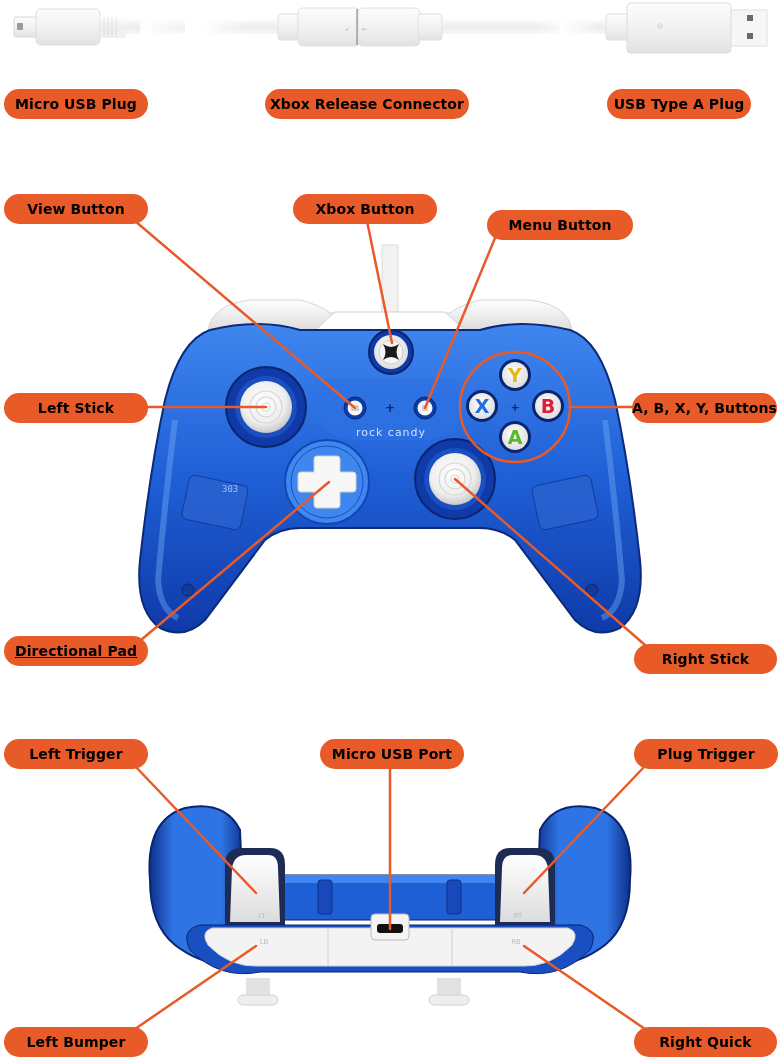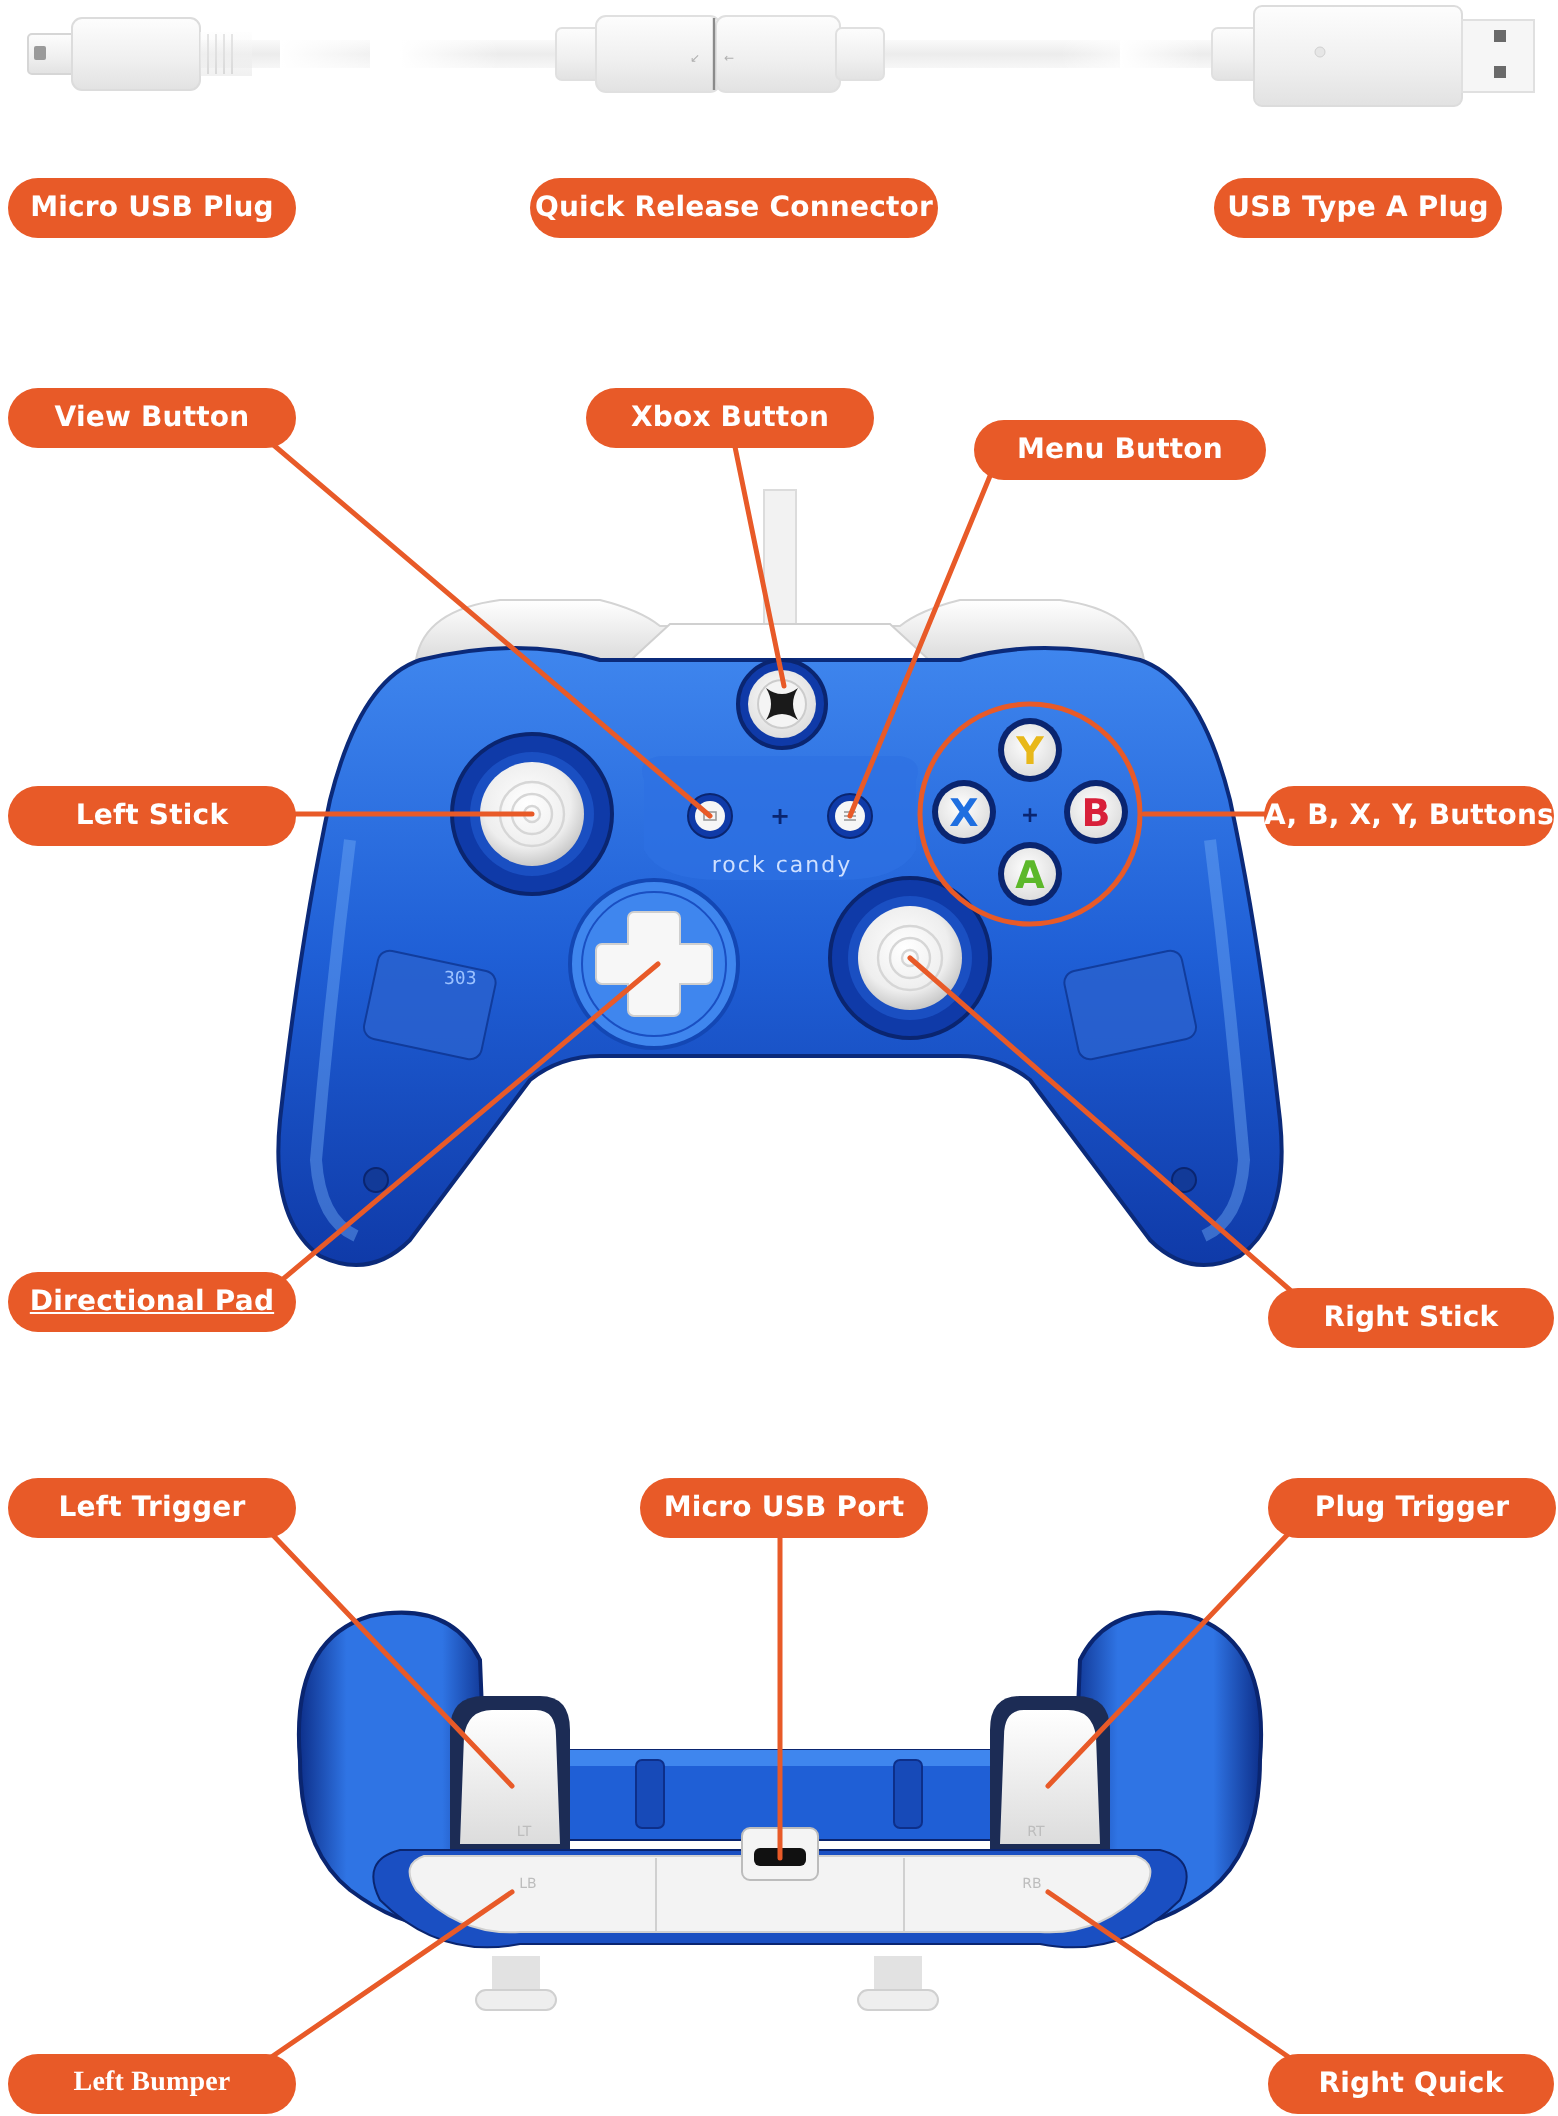--- a/index.html
+++ b/index.html
@@ -1,21 +1,21 @@
 <!DOCTYPE html>
 <html><head>
 <meta charset="utf-8">
 <style>
   html, body { margin: 0; padding: 0; background: #ffffff; }
   body { width: 779px; height: 1058px; position: relative; overflow: hidden;
          font-family: "DejaVu Sans", "Liberation Sans", sans-serif; }
   .stage { position: absolute; left: 0; top: 0; width: 779px; height: 1058px; }
   svg.art { position: absolute; left: 0; top: 0; }
   .pill { position: absolute; height: 30px; line-height: 30px; border-radius: 15px;
-          background: #e85a28; color: #ffffff; font-weight: bold; font-size: 14px;
+          background: #e85a28; color: #000000; font-weight: bold; font-size: 14px;
           text-align: center; white-space: nowrap; box-sizing: border-box;
           letter-spacing: 0.1px; }
 </style>
 </head>
 <body>
 
 <div class="stage">
 
   <svg class="art" width="779" height="1058" viewBox="0 0 779 1058">
     <defs>
@@ -227,28 +227,28 @@
         <line x1="135" y1="766" x2="256" y2="893"></line>
         <line x1="390" y1="766" x2="390" y2="929"></line>
         <line x1="645" y1="766" x2="524" y2="893"></line>
         <line x1="135" y1="1029" x2="256" y2="946"></line>
         <line x1="645" y1="1029" x2="524" y2="946"></line>
       </g>
   </svg>
 
   <div id="pill-layer">
       <div class="pill" style="left: 4px; top: 89px; width: 144px;">Micro USB Plug</div>
-      <div class="pill" style="left: 265px; top: 89px; width: 204px;">Quick Release Connector</div>
+      <div class="pill" style="left: 265px; top: 89px; width: 204px;">Xbox Release Connector</div>
       <div class="pill" style="left: 607px; top: 89px; width: 144px;">USB Type A Plug</div>
       <div class="pill" style="left: 4px; top: 194px; width: 144px;">View Button</div>
       <div class="pill" style="left: 293px; top: 194px; width: 144px;">Xbox Button</div>
       <div class="pill" style="left: 487px; top: 194px; width: 146px; margin-top: 16px;">Menu Button</div>
       <div class="pill" style="left: 4px; top: 393px; width: 144px;">Left Stick</div>
       <div class="pill" style="left: 632px; top: 393px; width: 145px;">A, B, X, Y, Buttons</div>
       <div class="pill" style="left: 4px; top: 636px; width: 144px; text-decoration: underline;">Directional Pad</div>
       <div class="pill" style="left: 634px; top: 644px; width: 143px;">Right Stick</div>
       <div class="pill" style="left: 4px; top: 739px; width: 144px;">Left Trigger</div>
       <div class="pill" style="left: 320px; top: 739px; width: 144px;">Micro USB Port</div>
       <div class="pill" style="left: 634px; top: 739px; width: 144px;">Plug Trigger</div>
-      <div class="pill" style="left: 4px; top: 1027px; width: 144px; font-family: Liberation Serif, serif;">Left Bumper</div>
+      <div class="pill" style="left: 4px; top: 1027px; width: 144px;">Left Bumper</div>
       <div class="pill" style="left: 634px; top: 1027px; width: 143px;">Right Quick</div>
     </div>
 </div>
 
 </body></html>

